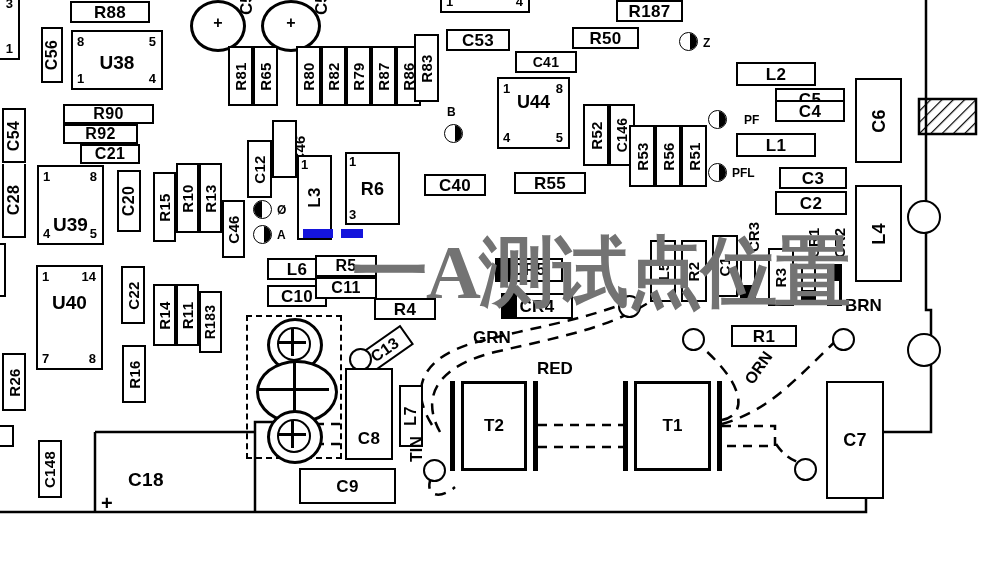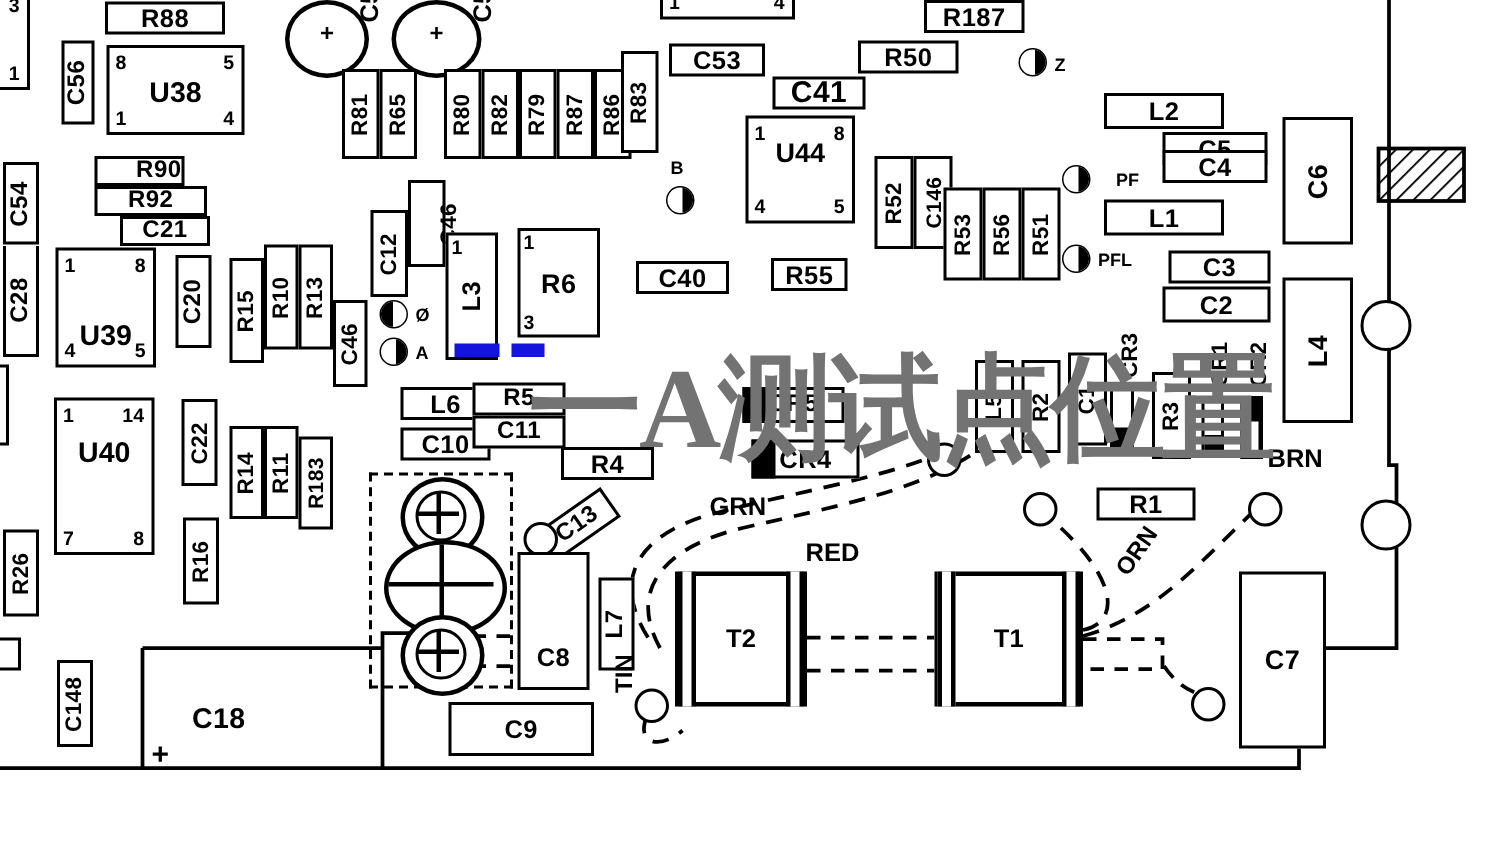--- a/index.html
+++ b/index.html
@@ -159,21 +159,21 @@
     <span class="name" style="top:20px;font-size:19px;">U38</span>
   </div>
 
   <div class="part vert" style="left:2px;top:108px;width:24px;height:55px;font-size:16px;">
     <span class="lbl">C54</span>
   </div>
   <div class="part vert" style="left:2px;top:164px;width:24px;height:74px;font-size:16px;border-top:none;">
     <span class="lbl">C28</span>
   </div>
 
-  <div class="part" style="left:63px;top:104px;width:60px;height:20px;font-size:16px;justify-content:flex-end;">
+  <div class="part" style="left:63px;top:104px;width:91px;height:20px;font-size:16px;">
     <span class="lbl">R90</span>
   </div>
   <div class="part" style="left:63px;top:124px;width:75px;height:20px;font-size:16px;">
     <span class="lbl">R92</span>
   </div>
   <div class="part" style="left:80px;top:144px;width:60px;height:20px;font-size:16px;">
     <span class="lbl">C21</span>
   </div>
 
   <div class="ic" style="left:37px;top:165px;width:67px;height:80px;">
@@ -285,21 +285,21 @@
   <div class="part" style="left:446px;top:29px;width:64px;height:22px;font-size:17px;">
     <span class="lbl">C53</span>
   </div>
 
   <div class="part" style="left:568px;top:0px;width:67px;height:22px;font-size:17px;margin-left:48px;">
     <span class="lbl">R187</span>
   </div>
   <div class="part" style="left:572px;top:27px;width:67px;height:22px;font-size:17px;">
     <span class="lbl">R50</span>
   </div>
-  <div class="part" style="left:515px;top:51px;width:62px;height:22px;font-size:20px;">
+  <div class="part" style="left:515px;top:51px;width:62px;height:22px;font-size:14px;">
     <span class="lbl">C41</span>
   </div>
 
   <div class="ic" style="left:497px;top:77px;width:73px;height:72px;">
     <span class="pin tl">1</span>
     <span class="pin tr">8</span>
     <span class="pin bl">4</span>
     <span class="pin br">5</span>
     <span class="name" style="top:13px;font-size:18px;">U44</span>
   </div>
@@ -319,21 +319,21 @@
 
   <div class="part" style="left:345px;top:152px;width:55px;height:73px;font-size:18px;">
     <span class="lbl">R6</span>
   </div>
   <div class="txt" style="left:349px;top:155px;font-size:13px;">1</div>
   <div class="txt" style="left:349px;top:208px;font-size:13px;">3</div>
 
   <div class="part" style="left:424px;top:174px;width:62px;height:22px;font-size:17px;">
     <span class="lbl">C40</span>
   </div>
-  <div class="part" style="left:514px;top:172px;width:51px;height:22px;font-size:17px;">
+  <div class="part" style="left:514px;top:172px;width:72px;height:22px;font-size:17px;">
     <span class="lbl">R55</span>
   </div>
 
   <div class="part" style="left:267px;top:258px;width:60px;height:22px;font-size:17px;">
     <span class="lbl">L6</span>
   </div>
   <div class="part" style="left:267px;top:285px;width:60px;height:22px;font-size:17px;">
     <span class="lbl">C10</span>
   </div>
 

